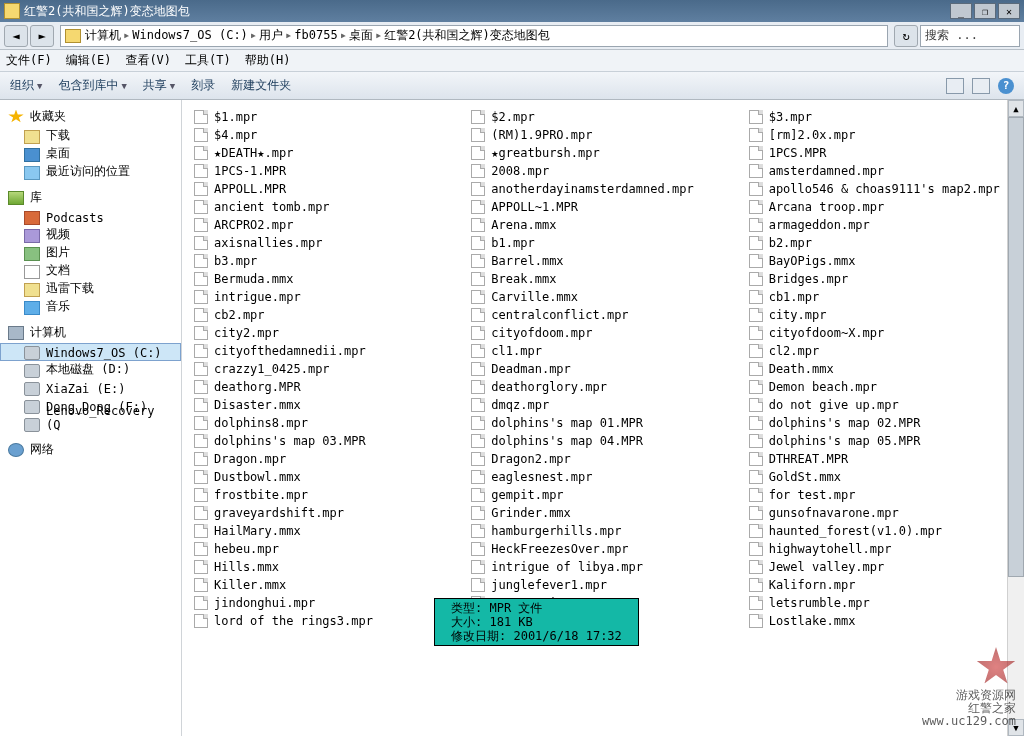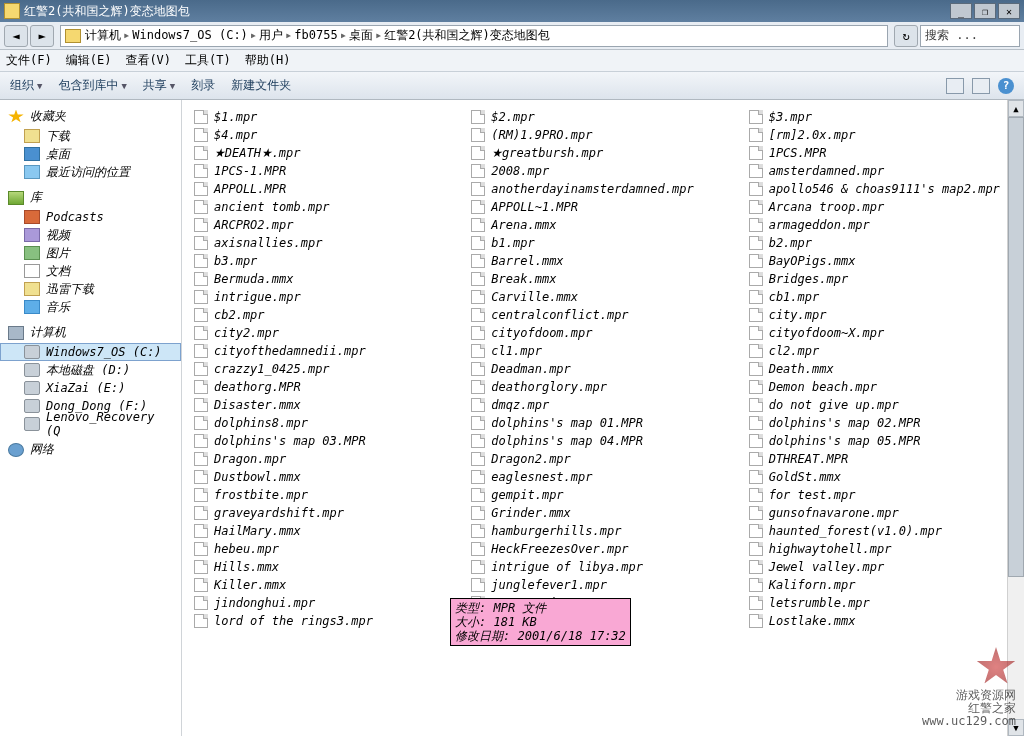--- a/index.html
+++ b/index.html
@@ -16,25 +16,25 @@
 .crumb .sep { color: #666; margin: 0 2px; }
 .searchbar { width: 100px; height: 22px; background: #fff; border: 1px solid #9aa5b0; display: flex; align-items: center; padding: 0 4px; color: #404040; }
 .menubar { height: 22px; background: #f0f3f7; border-bottom: 1px solid #c8d0d8; display: flex; align-items: center; padding: 0 6px; gap: 14px; }
 .menuitem { cursor: pointer; }
 .toolbar { height: 28px; background: linear-gradient(#f2f5f9,#dde4ec); border-bottom: 1px solid #b0b8c0; display: flex; align-items: center; padding: 0 10px; gap: 16px; }
 .toolitem { cursor: pointer; display: flex; align-items: center; gap: 3px; color: #1a3a5a; }
 .toolitem .dd { font-size: 9px; color: #556; }
 .toolbar .right { margin-left: auto; display: flex; gap: 8px; align-items: center; }
 .viewicon { width: 18px; height: 16px; border: 1px solid #8899aa; background: #e8edf3; cursor: pointer; }
 .helpicon { width: 16px; height: 16px; border-radius: 50%; background: #4a90d0; color: #fff; display: flex; justify-content: center; align-items: center; font-weight: bold; cursor: pointer; font-size: 11px; }
-.body { display: flex; height: calc(100% - 100px); font-style: italic; }
+.body { display: flex; height: calc(100% - 100px); }
 .sidebar { width: 182px; background: #fff; border-right: 1px solid #d0d4d8; overflow: hidden; padding: 6px 0; }
 .sbgroup { margin-bottom: 6px; }
 .sbhdr { display: flex; align-items: center; padding: 2px 8px; gap: 6px; }
-.sbitem { display: flex; align-items: center; padding: 1px 8px 1px 24px; gap: 6px; cursor: pointer; height: 18px; }
+.sbitem { display: flex; align-items: flex-end; padding: 1px 8px 1px 24px; gap: 6px; cursor: pointer; height: 18px; }
 .sbitem.sel { background: #cde6f7; border: 1px solid #7da2ce; padding: 0 7px 0 23px; }
 .sbicon { width: 16px; height: 14px; flex-shrink: 0; }
 .i-star { background: #f5b301; clip-path: polygon(50% 0,61% 35%,98% 35%,68% 57%,79% 91%,50% 70%,21% 91%,32% 57%,2% 35%,39% 35%); }
 .i-lib { background: linear-gradient(#b6d87a,#6fa834); border: 1px solid #5a8a2a; }
 .i-comp { background: #a8b8c8; border: 1px solid #6a7a8a; }
 .i-drive { background: #c8d0d8; border: 1px solid #8a929a; border-radius: 2px; }
 .i-net { background: #6aa0d0; border: 1px solid #4a7aa0; border-radius: 50%; }
 .i-desk { background: #4a90d0; border: 1px solid #3070a0; }
 .i-music { background: #5eaee8; border: 1px solid #3a8ac8; }
 .i-pic { background: #88c080; border: 1px solid #5a9050; }
@@ -42,21 +42,21 @@
 .i-doc { background: #fff; border: 1px solid #999; }
 .i-pod { background: #d86a3a; border: 1px solid #a84a2a; }
 .i-dl { background: #f0e090; border: 1px solid #c0a050; }
 .i-recent { background: #8ac8f0; border: 1px solid #5a98c0; }
 .content { flex: 1; overflow: auto; padding: 8px 10px; position: relative; }
 .cols { display: flex; gap: 10px; }
 .col { flex: 1; }
 .fitem { display: flex; align-items: center; height: 18px; gap: 6px; cursor: pointer; padding: 1px 2px; white-space: nowrap; }
 .fileicon { width: 14px; height: 14px; background: #fff; border: 1px solid #aaa; flex-shrink: 0; position: relative; }
 .fileicon::after { content: ''; position: absolute; top: -1px; right: -1px; width: 4px; height: 4px; background: #ddd; border-left: 1px solid #aaa; border-bottom: 1px solid #aaa; }
-.tooltip { position: absolute; left: 268px; top: 498px; background: #f9a8d4; border: 1px solid #000; padding: 2px 4px; font-size: 12px; line-height: 14px; z-index: 10; }
+.tooltip { position: absolute; left: 252px; top: 498px; background: #14b8a6; border: 1px solid #000; padding: 2px 16px; font-size: 12px; line-height: 14px; z-index: 10; }
 .scrollbar { position: absolute; right: 0; top: 100px; bottom: 0; width: 17px; background: #f0f0f0; border-left: 1px solid #d0d0d0; }
 .sbtn { height: 17px; background: #e0e4e8; border: 1px solid #b0b8c0; display: flex; justify-content: center; align-items: center; font-size: 9px; cursor: pointer; }
 .sthumb { position: absolute; top: 17px; left: 0; right: 0; height: 460px; background: #c8d0d8; border: 1px solid #a0a8b0; cursor: pointer; }
 .watermark { position: absolute; right: 8px; bottom: 8px; opacity: .65; pointer-events: none; font-size: 11px; text-align: right; line-height: 13px; }
 .watermark .logo { width: 40px; height: 40px; background: radial-gradient(#d04040,#8c1a1a); border-radius: 50%; margin: 0 0 2px auto; clip-path: polygon(50% 0,61% 35%,98% 35%,68% 57%,79% 91%,50% 70%,21% 91%,32% 57%,2% 35%,39% 35%); }
 </style>
 </head>
 <body>
 
 <div class="titlebar">

